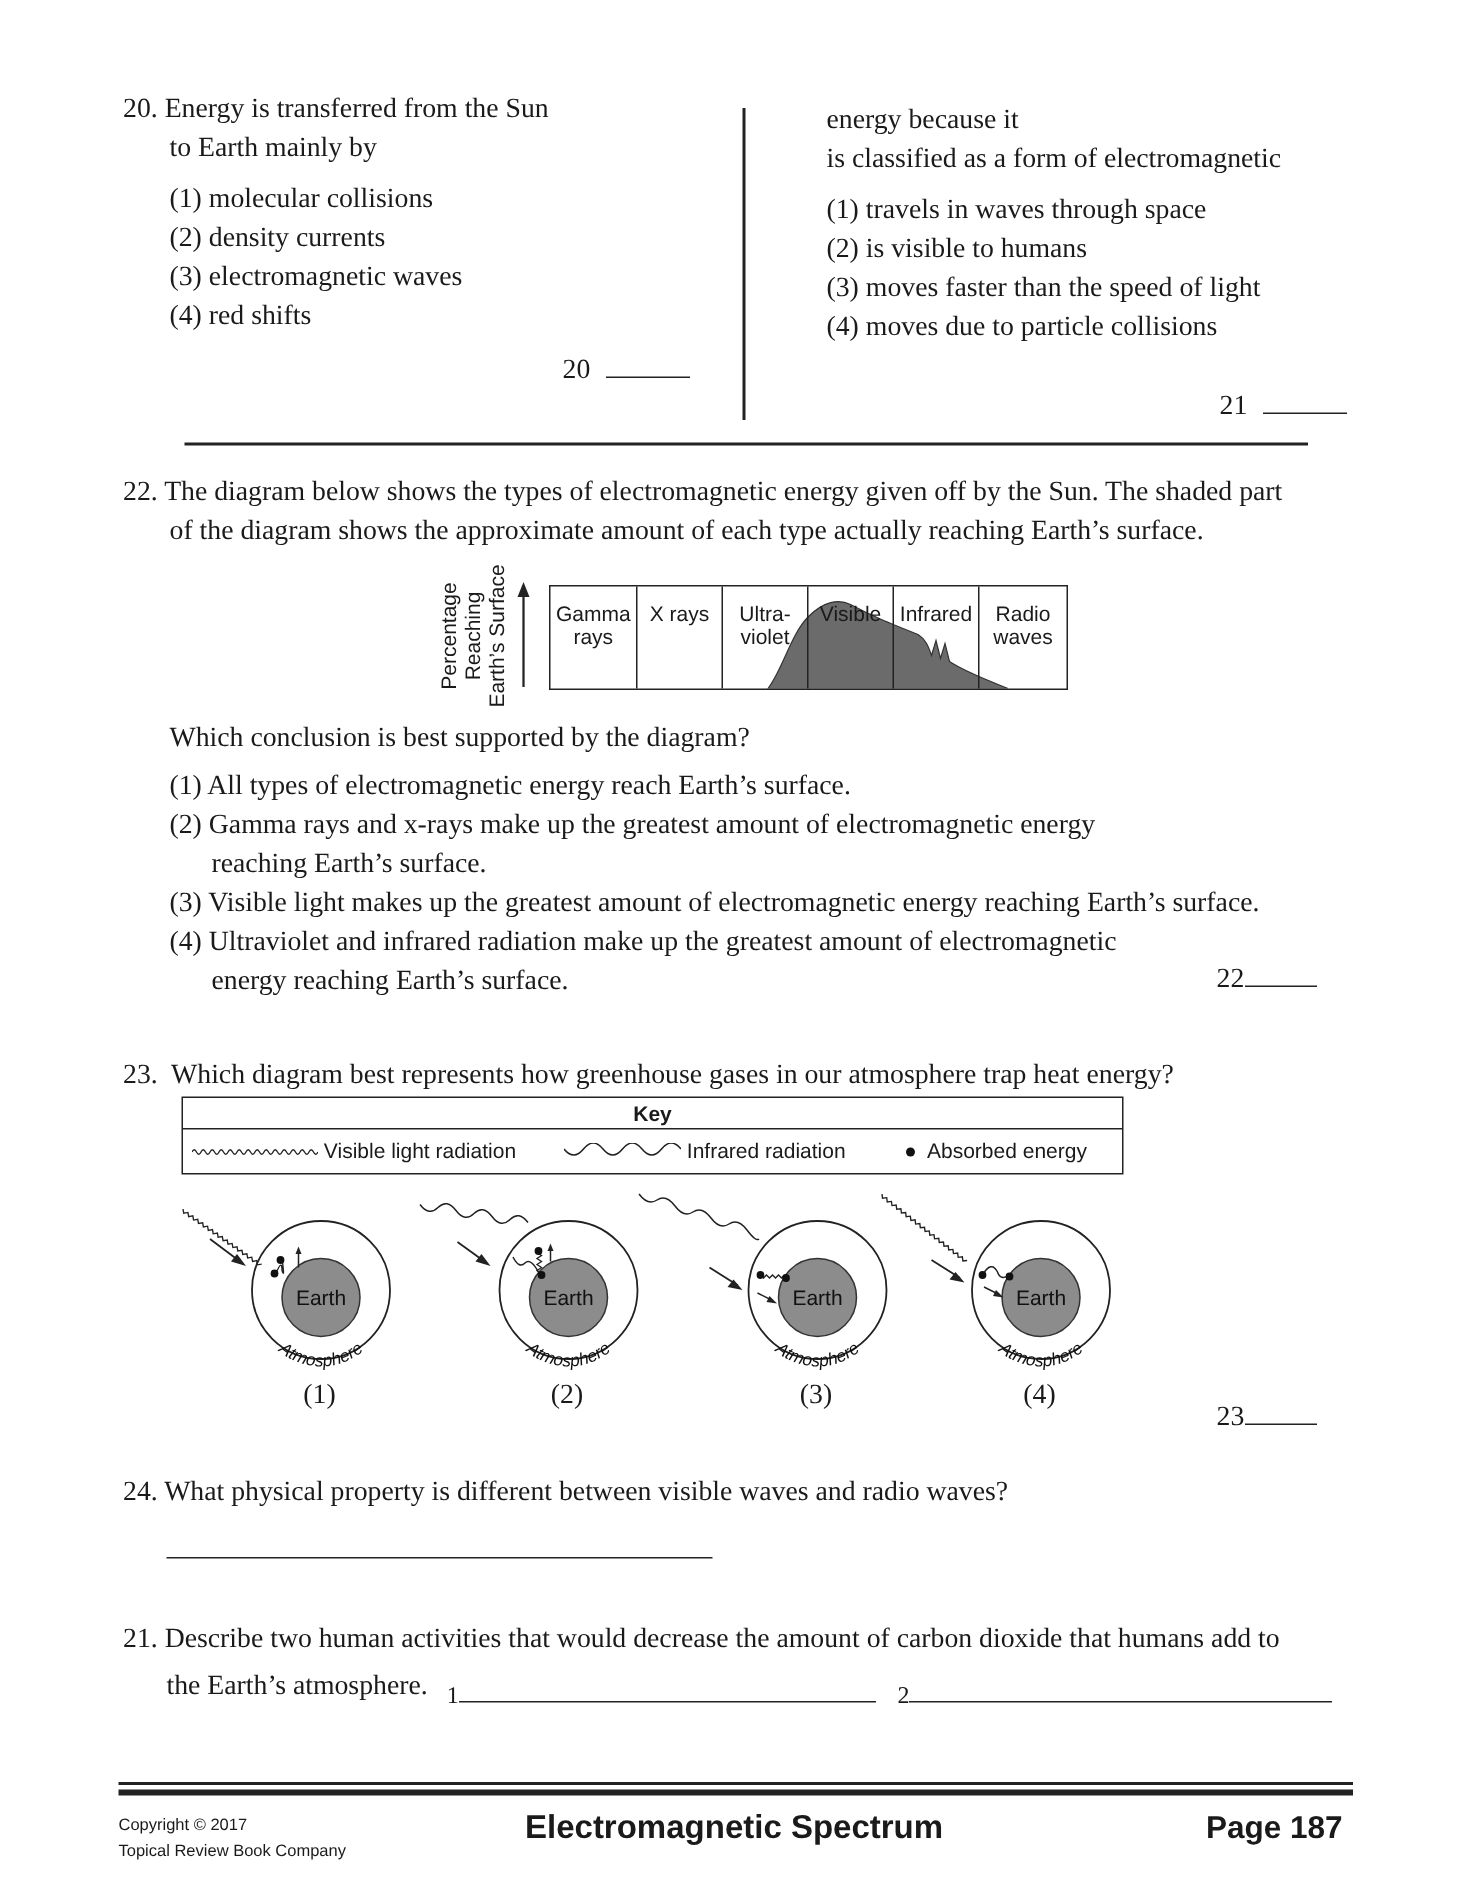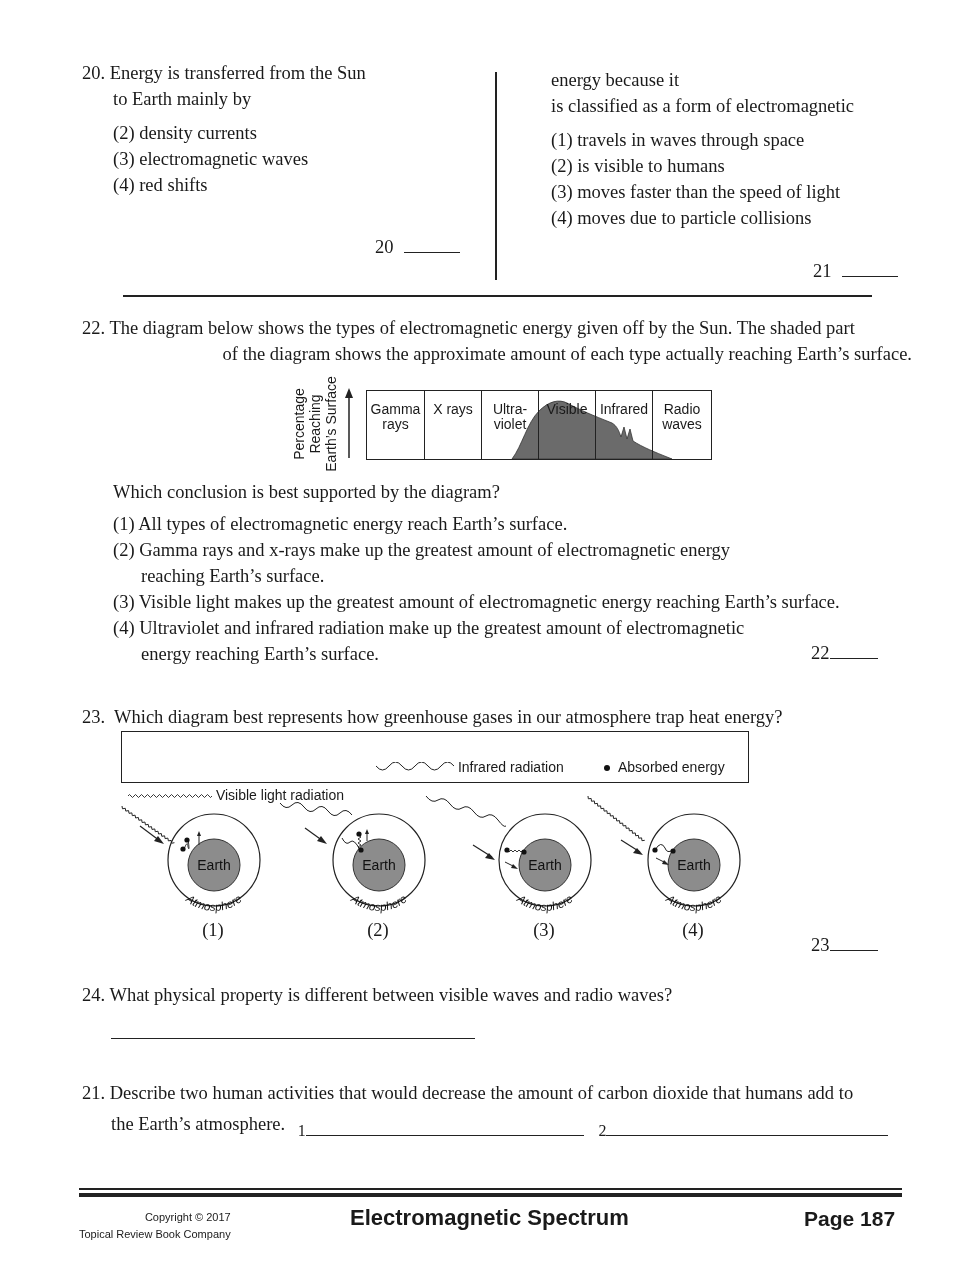--- a/index.html
+++ b/index.html
@@ -29,20 +29,21 @@
   .choice-label { position:absolute; width:60px; text-align:center; font-size:18.5px; }
   .footer-copy { font-family:"Liberation Sans","DejaVu Sans",sans-serif; font-size:11px; line-height:17px; }
 </style>
 </head>
 <body>
 
 <div class="abs serif" style="left:82px; top:60px; width:400px;">
   <div class="line"><span>20.</span> <span>Energy is transferred from the Sun</span></div>
   <div class="line" style="padding-left:31px;">to Earth mainly by</div>
   <div style="padding-left:31px; margin-top:8px;">
+    <div class="line">(1) molecular collisions</div>
     <div class="line">(2) density currents</div>
     <div class="line">(3) electromagnetic waves</div>
     <div class="line">(4) red shifts</div>
   </div>
 </div>
 <div class="abs serif line" style="left:375px; top:234px;">
   <span>20</span>
   <span class="blank" style="width:56px; margin-left:6px;"></span>
 </div>
 
@@ -60,21 +61,21 @@
 </div>
 <div class="abs serif line" style="left:813px; top:258px;">
   <span>21</span>
   <span class="blank" style="width:56px; margin-left:6px;"></span>
 </div>
 
 <div class="hrule" style="left:123px; top:295px; width:749px; height:2px;"></div>
 
 <div class="abs serif" style="left:82px; top:315px; width:830px;">
   <div class="line"><span>22.</span> <span>The diagram below shows the types of electromagnetic energy given off by the Sun. The shaded part</span></div>
-  <div class="line" style="padding-left:31px;text-align:right;">of the diagram shows the approximate amount of each type actually reaching Earth’s surface.</div>
+  <div class="line" style="padding-left:31px;">of the diagram shows the approximate amount of each type actually reaching Earth’s surface.</div>
 </div>
 
 <div>
   <div class="spec-ylabel" style="left:262px; top:398px; width:110px; height:52px;">
     <div>Percentage</div>
     <div>Reaching</div>
     <div>Earth’s Surface</div>
   </div>
   <svg class="abs" style="left:342px; top:388px;" width="14" height="72" viewBox="0 0 14 72">
     <line x1="7" y1="70" x2="7" y2="8" stroke="#222" stroke-width="1.5"></line>
@@ -121,21 +122,22 @@
 </div>
 <div class="abs serif line" style="left:811px; top:640px;">
   <span>22</span><span class="blank" style="width:48px;"></span>
 </div>
 
 <div class="abs serif line" style="left:82px; top:704px;">
   <span>23.</span>&nbsp; <span>Which diagram best represents how greenhouse gases in our atmosphere trap heat energy?</span>
 </div>
 
 <div class="key">
-  <div class="key-item" style="left:6px;margin-top:28px;">
+  <div class="key-title">Key</div>
+  <div class="key-item" style="left:6px;">
     <svg width="84" height="10" viewBox="0 0 84 10" style="vertical-align:middle;">
       <path d="M0 5 q1.5 -3 3 0 t3 0 t3 0 t3 0 t3 0 t3 0 t3 0 t3 0 t3 0 t3 0 t3 0 t3 0 t3 0 t3 0 t3 0 t3 0 t3 0 t3 0 t3 0 t3 0 t3 0 t3 0 t3 0 t3 0 t3 0 t3 0 t3 0 t3 0" fill="none" stroke="#222" stroke-width="0.9"></path>
     </svg>
     <span>Visible light radiation</span>
   </div>
   <div class="key-item" style="left:254px;">
     <svg width="78" height="12" viewBox="0 0 78 12" style="vertical-align:middle;">
       <path d="M0 4 q6.5 8 13 0 t13 0 t13 0 t13 0 t13 0 t13 0" fill="none" stroke="#222" stroke-width="1"></path>
     </svg>
     <span>Infrared radiation</span>
@@ -233,18 +235,18 @@
   <span>21.</span> <span>Describe two human activities that would decrease the amount of carbon dioxide that humans add to</span>
 </div>
 <div class="abs serif line" style="left:111px; top:1111px;">
   <span>the Earth’s atmosphere.</span>
   <span style="font-size:16px; position:relative; top:6px; margin-left:8px;">1</span><span class="blank" style="width:278px; position:relative; top:6px;"></span>
   <span style="font-size:16px; position:relative; top:6px; margin-left:10px;">2</span><span class="blank" style="width:282px; position:relative; top:6px;"></span>
 </div>
 
 <div class="hrule" style="left:79px; top:1188px; width:823px; height:1.5px;"></div>
 <div class="hrule" style="left:79px; top:1193px; width:823px; height:4px;"></div>
-<div class="abs footer-copy" style="left:79px; top:1209px;text-align:right;">
+<div class="abs footer-copy" style="left:79px; top:1209px;">
   <div>Copyright © 2017</div>
   <div>Topical Review Book Company</div>
 </div>
 <div class="abs sans" style="left:350px; top:1205px; font-size:22px; font-weight:bold; white-space:nowrap;">Electromagnetic Spectrum</div>
 <div class="abs sans" style="left:804px; top:1207px; font-size:21px; font-weight:bold; white-space:nowrap;">Page 187</div>
 
 </body></html>

